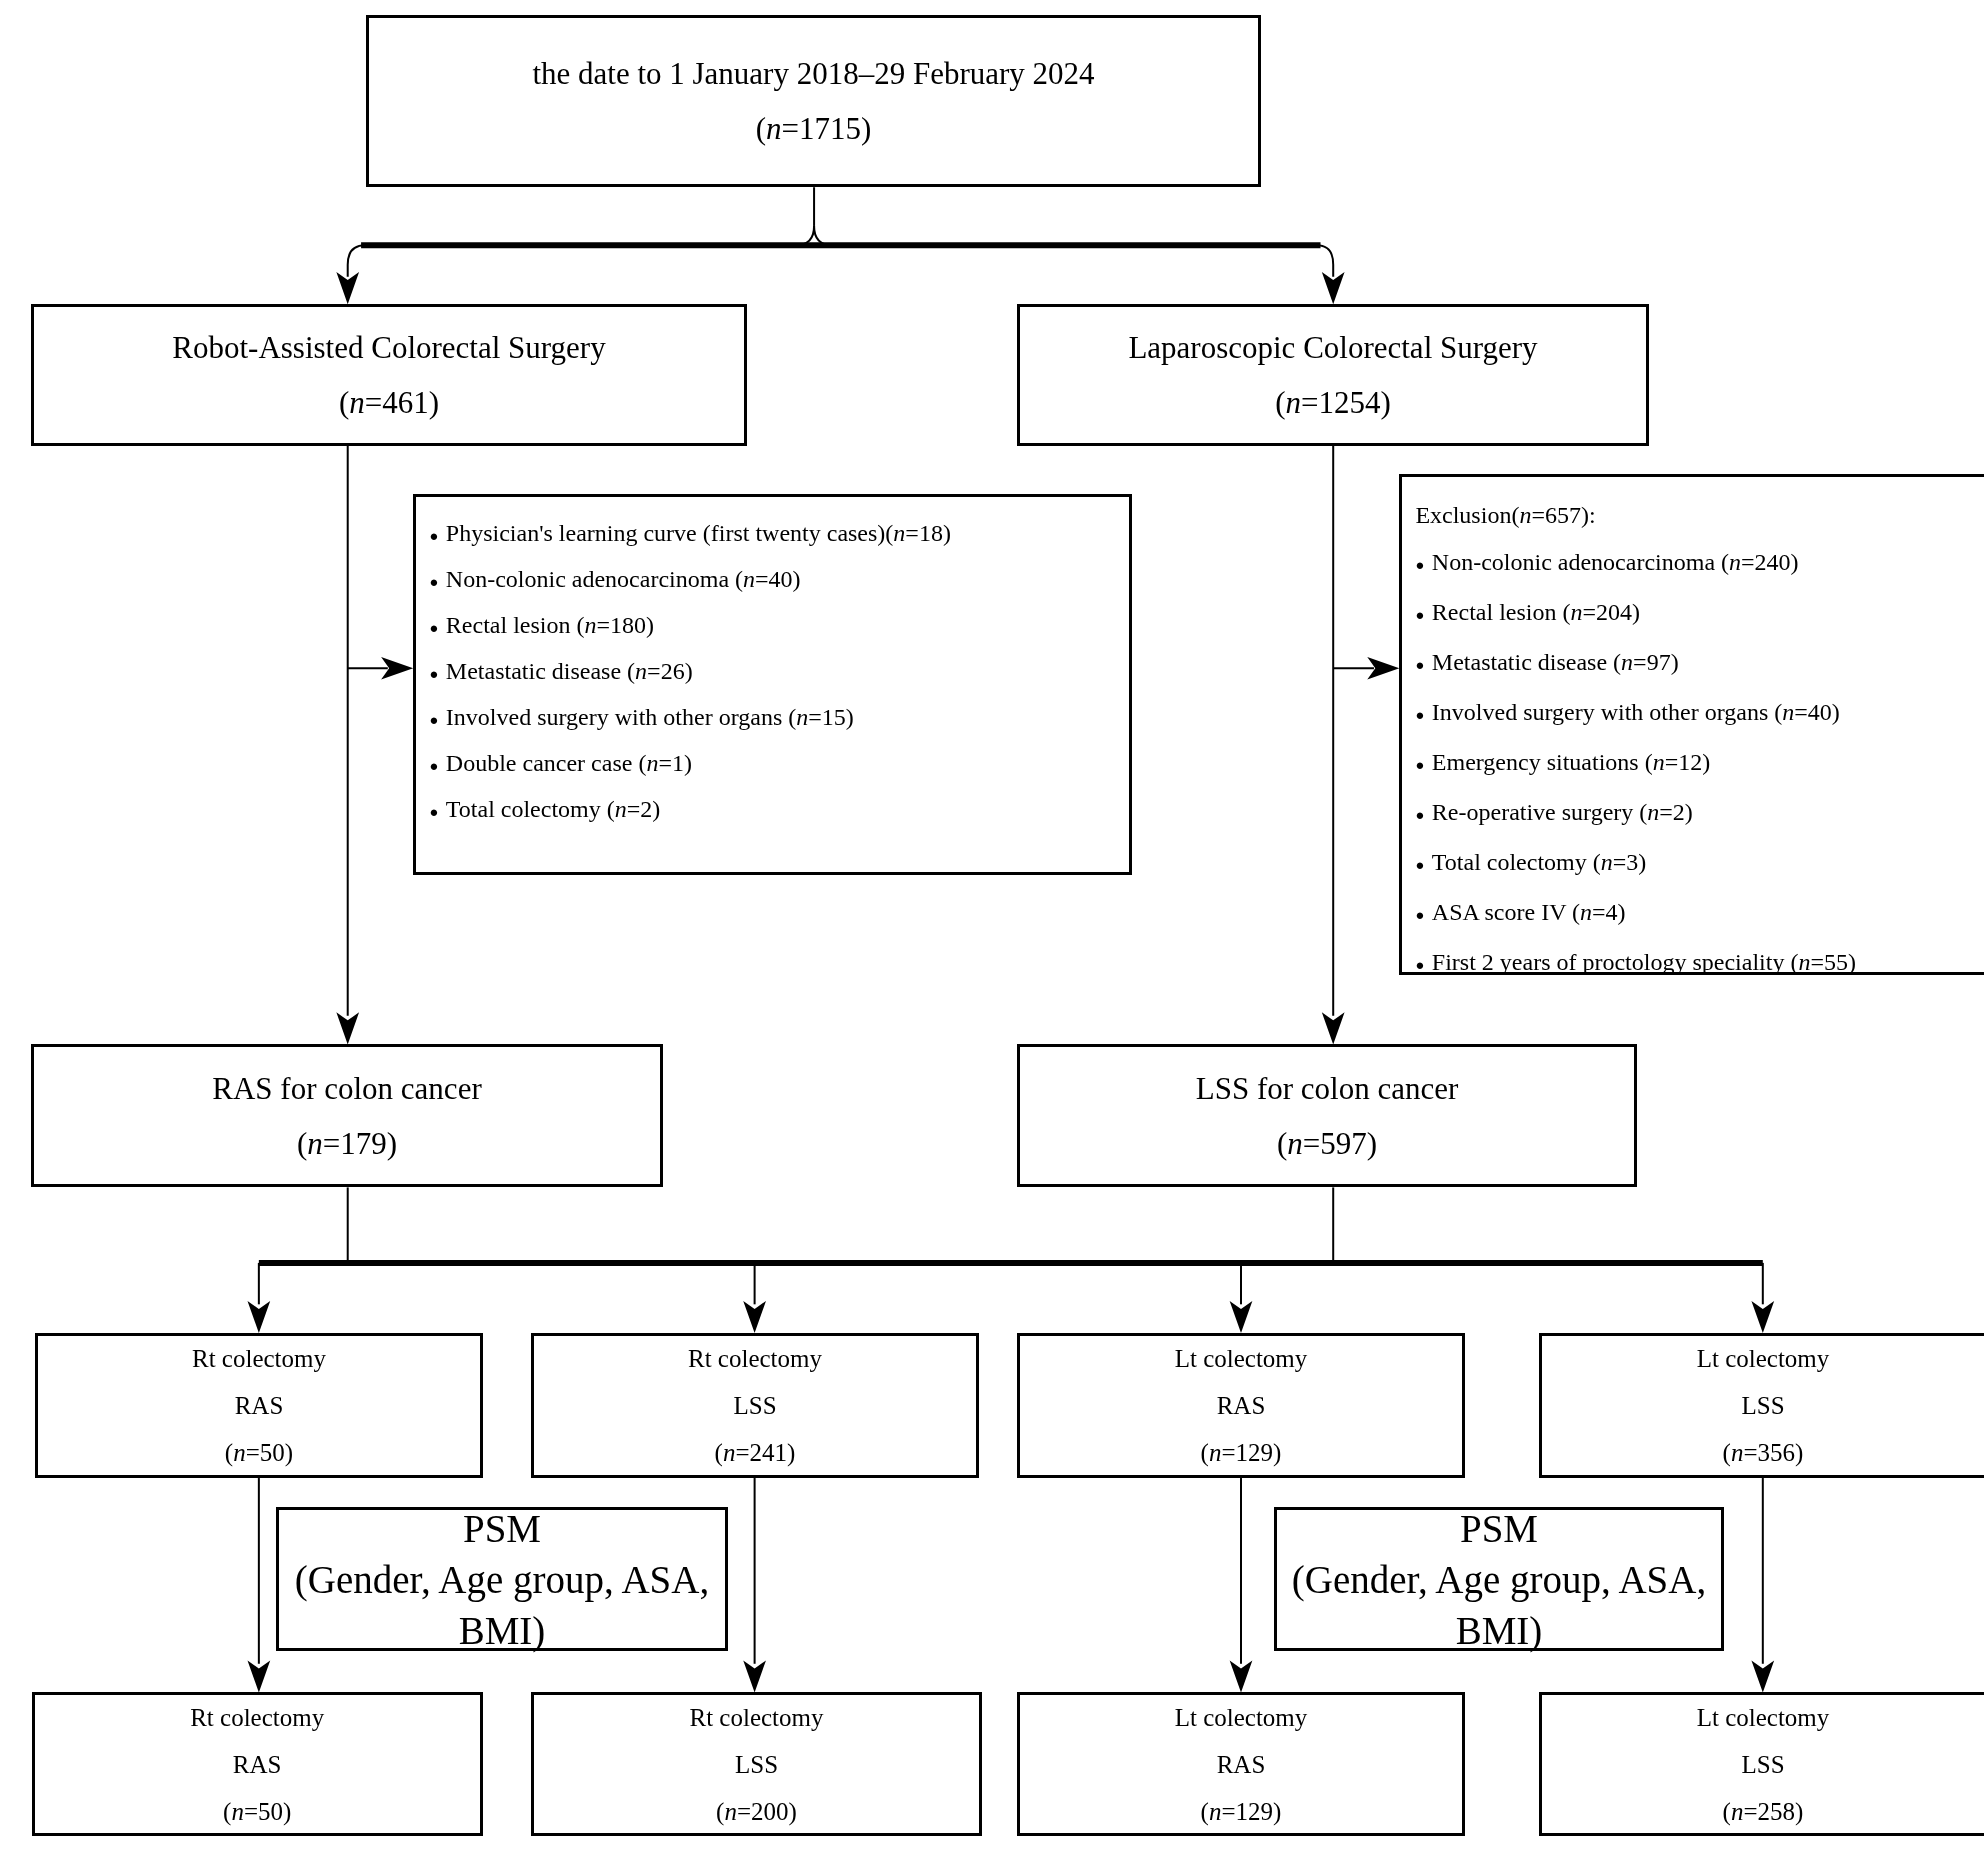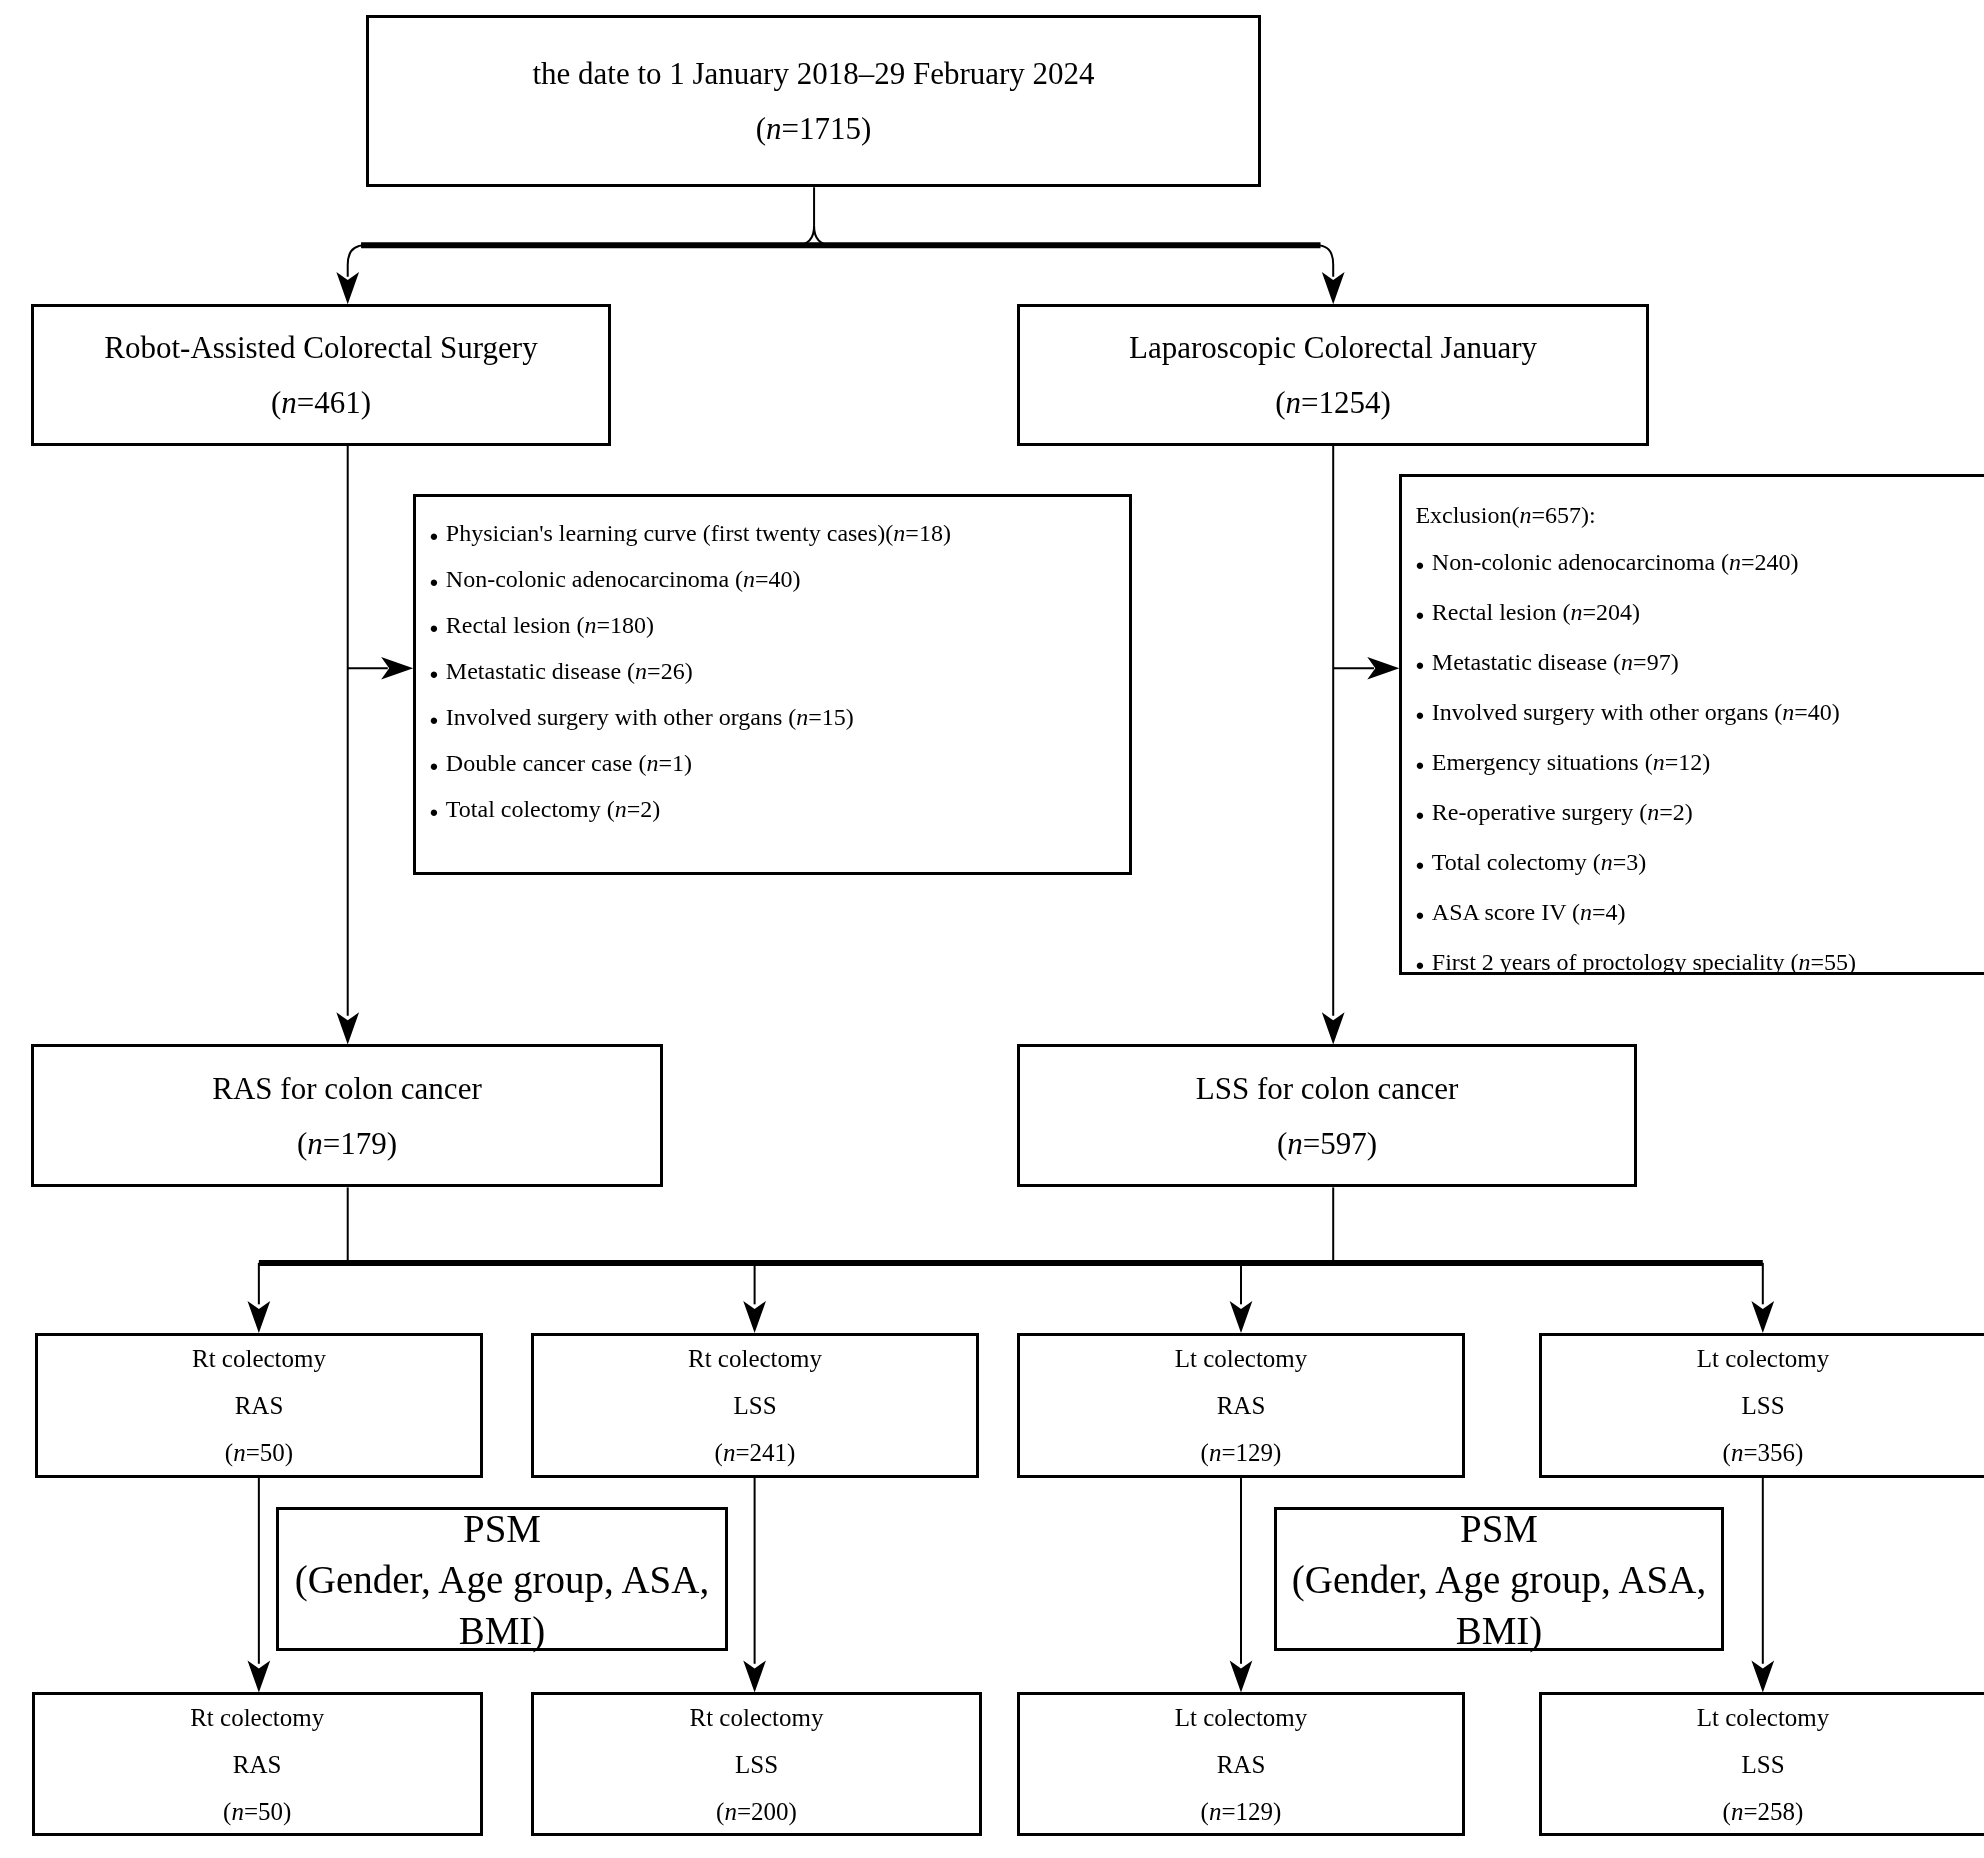--- a/index.html
+++ b/index.html
@@ -83,26 +83,26 @@
       <polygon points="1829,2533 1812,2485 1829,2497 1846,2485"></polygon>
       <polygon points="2610,2533 2593,2485 2610,2497 2627,2485"></polygon>
     </g>
   </svg>
 
   <div class="box lg" style="left:347px;top:15.4px;width:895px;height:172px">
     <div>the date to 1 January 2018–29 February 2024</div>
     <div>(<i>n</i>=1715)</div>
   </div>
 
-  <div class="box lg" style="left:12px;top:304px;width:580px;height:142px">
+  <div class="box lg" style="left:12px;top:304px;width:716px;height:142px">
     <div>Robot-Assisted Colorectal Surgery</div>
     <div>(<i>n</i>=461)</div>
   </div>
   <div class="box lg" style="left:998px;top:304px;width:632px;height:142px">
-    <div>Laparoscopic Colorectal January</div>
+    <div>Laparoscopic Colorectal Surgery</div>
     <div>(<i>n</i>=1254)</div>
   </div>
 
   <div class="box excl lh65" style="left:394px;top:494px;width:719px;height:381px">
     <div class="excl-inner">
       <div class="excl-item">Physician's learning curve (first twenty cases)(<i>n</i>=18)</div>
       <div class="excl-item">Non-colonic adenocarcinoma (<i>n</i>=40)</div>
       <div class="excl-item">Rectal lesion (<i>n</i>=180)</div>
       <div class="excl-item">Metastatic disease (<i>n</i>=26)</div>
       <div class="excl-item">Involved surgery with other organs (<i>n</i>=15)</div>

